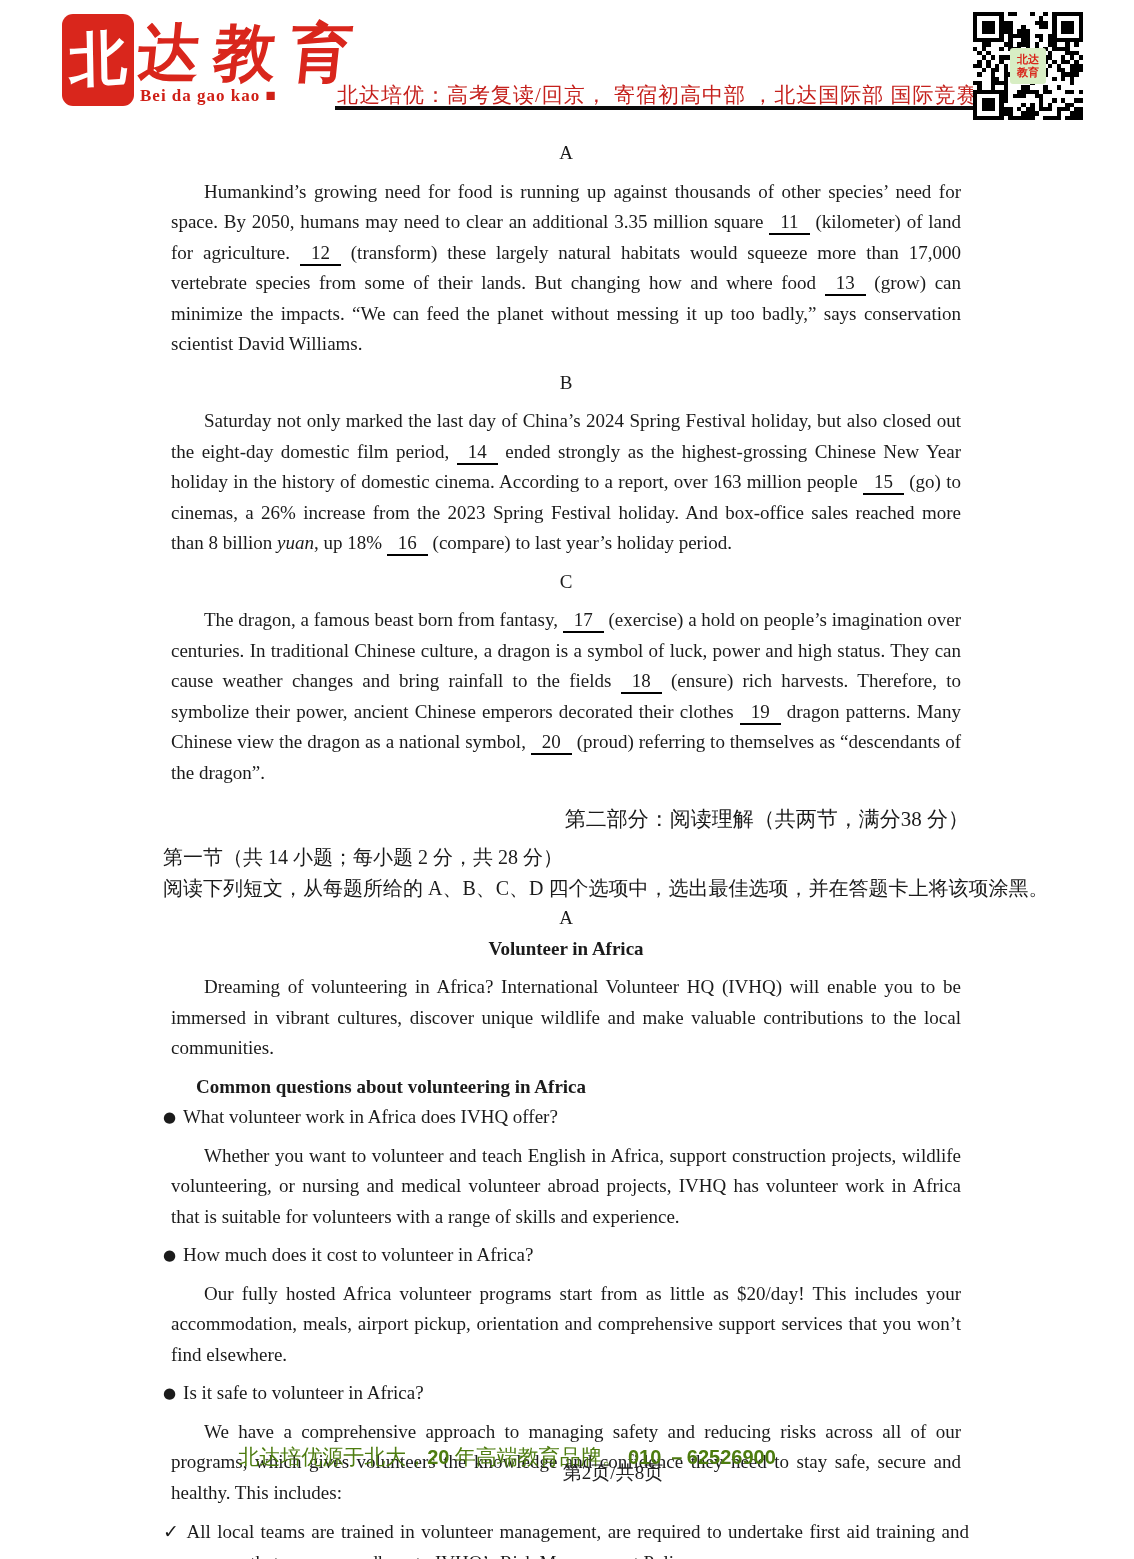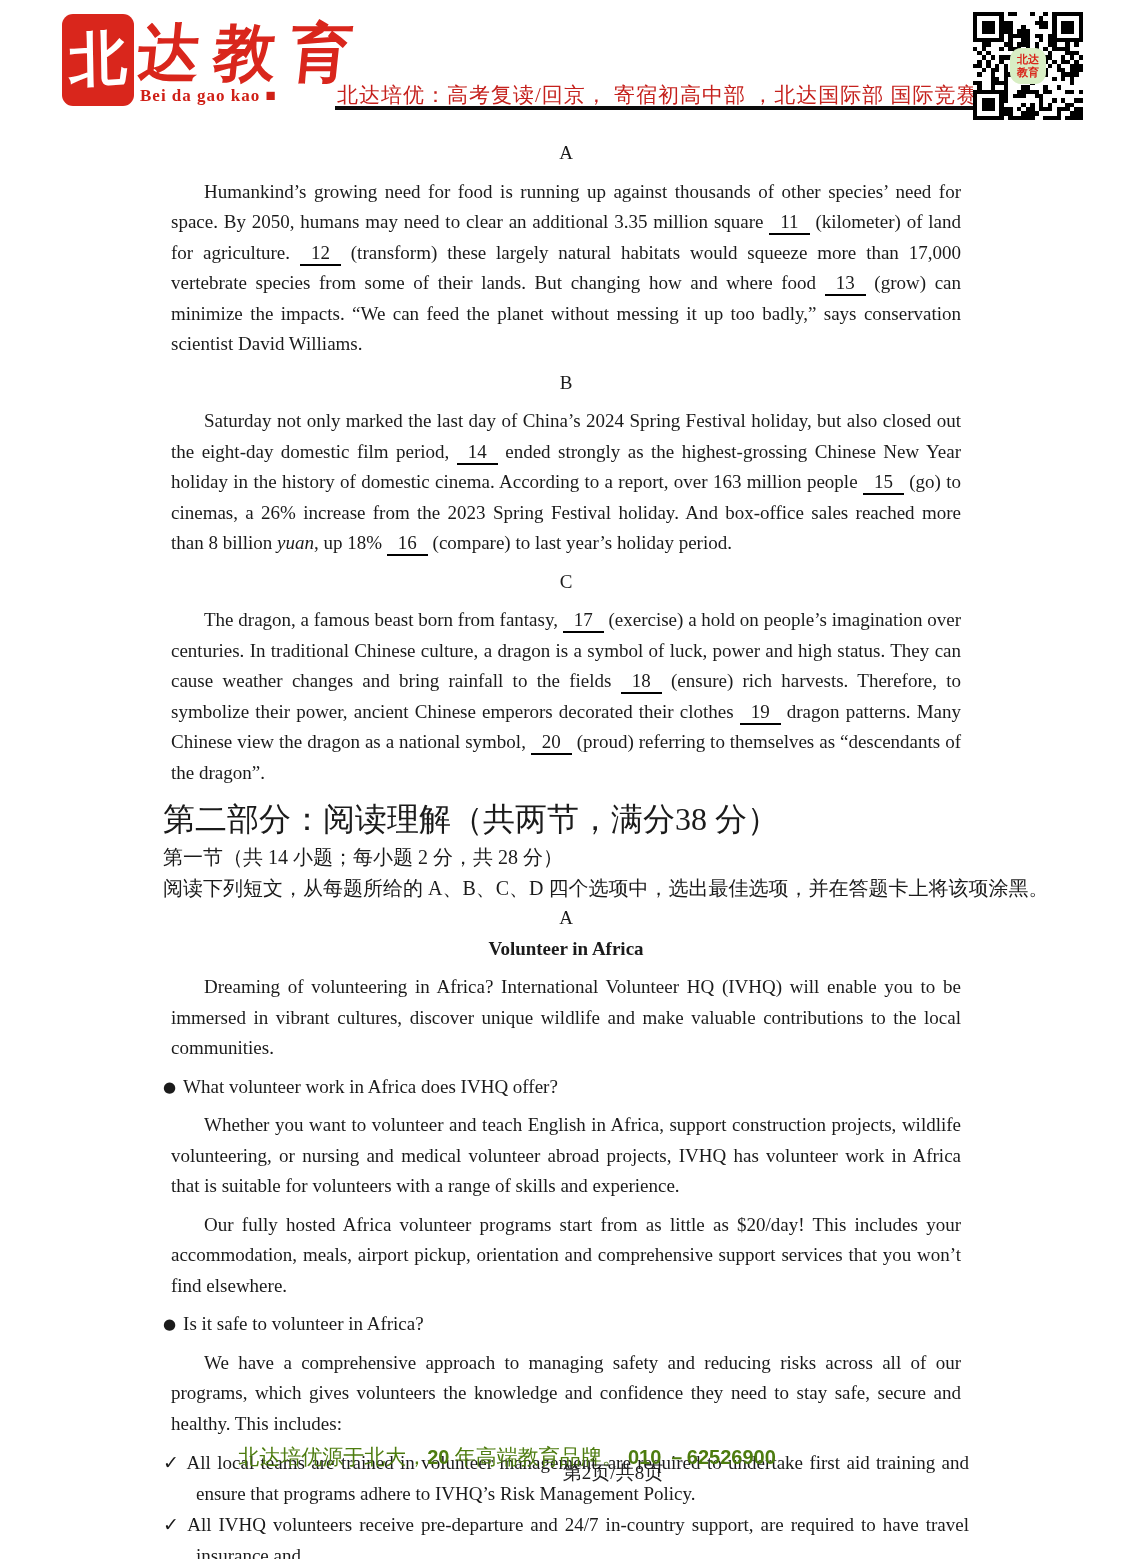--- a/index.html
+++ b/index.html
@@ -35,36 +35,36 @@
     position:absolute;left:335px;top:106px;width:697px;height:4px;background:#0b0b0b;
   }
   
   .qr{position:absolute;left:973px;top:12px;width:110px;height:108px;background:#fff;}
   .qr-grid{position:absolute;inset:0;display:grid;grid-template-columns:repeat(25,1fr);grid-template-rows:repeat(25,1fr);}
   .qr-grid div{background:#ffffff;}
   .qr-grid div.qon{background:#000000;}
   .qr-label{
     position:absolute;left:37px;top:36px;width:36px;height:36px;background:#d8eec4;
     display:flex;flex-direction:column;align-items:center;justify-content:center;
-    border-radius:11px;
+    border-radius:3px;
   }
   .qr-label span{color:#d9261c;font-size:11px;line-height:13px;font-weight:bold;}
   
   .content{
     position:absolute;left:163px;top:138px;width:806px;
     font-size:19px;line-height:30.5px;
   }
   .sec-label{text-align:center;}
   .para{text-align:justify;text-indent:33px;margin:8px;}
   .blank{
     border-bottom:2px solid #000;padding:0 11px;display:inline-block;
     line-height:22px;text-indent:0;
   }
   .part-heading{
-    font-size:32px;line-height:46px;text-align:left;margin-top:3px;
+    font-size:21px;line-height:46px;text-align:right;margin-top:3px;
     white-space:nowrap;
   }
   .cn{font-size:20px;white-space:nowrap;}
   .passage-title{font-weight:bold;text-align:center;}
   .subhead{font-weight:bold;text-indent:33px;}
   .bullet-line{white-space:normal;}
   .bullet-glyph{font-size:15px;margin-right:7px;vertical-align:1px;font-family:"DejaVu Sans",sans-serif;}
   .check-item{padding-left:33px;text-indent:-33px;text-align:justify;}
   .check-glyph{margin-right:6px;font-family:"DejaVu Sans",sans-serif;}
   
@@ -735,24 +735,26 @@
   <p class="para">The dragon, a famous beast born from fantasy, <span class="blank">17</span> (exercise) a hold on people’s imagination over centuries. In traditional Chinese culture, a dragon is a symbol of luck, power and high status. They can cause weather changes and bring rainfall to the fields <span class="blank">18</span> (ensure) rich harvests. Therefore, to symbolize their power, ancient Chinese emperors decorated their clothes <span class="blank">19</span> dragon patterns. Many Chinese view the dragon as a national symbol, <span class="blank">20</span> (proud) referring to themselves as “descendants of the dragon”.</p>
 
   <div class="part-heading">第二部分：阅读理解（共两节，满分38 分）</div>
   <div class="cn">第一节（共 14 小题；每小题 2 分，共 28 分）</div>
   <div class="cn">阅读下列短文，从每题所给的 A、B、C、D 四个选项中，选出最佳选项，并在答题卡上将该项涂黑。</div>
 
   <div class="sec-label">A</div>
   <div class="passage-title">Volunteer in Africa</div>
 
   <p class="para">Dreaming of volunteering in Africa? International Volunteer HQ (IVHQ) will enable you to be immersed in vibrant cultures, discover unique wildlife and make valuable contributions to the local communities.</p>
+  <div class="subhead">Common questions about volunteering in Africa</div>
 
   <div class="bullet-line"><span class="bullet-glyph">●</span><span>What volunteer work in Africa does IVHQ offer?</span></div>
   <p class="para">Whether you want to volunteer and teach English in Africa, support construction projects, wildlife volunteering, or nursing and medical volunteer abroad projects, IVHQ has volunteer work in Africa that is suitable for volunteers with a range of skills and experience.</p>
 
+  <div class="bullet-line"><span class="bullet-glyph">●</span><span>How much does it cost to volunteer in Africa?</span></div>
   <p class="para">Our fully hosted Africa volunteer programs start from as little as $20/day! This includes your accommodation, meals, airport pickup, orientation and comprehensive support services that you won’t find elsewhere.</p>
 
   <div class="bullet-line"><span class="bullet-glyph">●</span><span>Is it safe to volunteer in Africa?</span></div>
   <p class="para">We have a comprehensive approach to managing safety and reducing risks across all of our programs, which gives volunteers the knowledge and confidence they need to stay safe, secure and healthy. This includes:</p>
 
   <div class="check-item"><span class="check-glyph">✓</span><span>All local teams are trained in volunteer management, are required to undertake first aid training and ensure that programs adhere to IVHQ’s Risk Management Policy.</span></div>
   <div class="check-item"><span class="check-glyph">✓</span><span>All IVHQ volunteers receive pre-departure and 24/7 in-country support, are required to have travel insurance and</span></div>
 
 </div>
 

